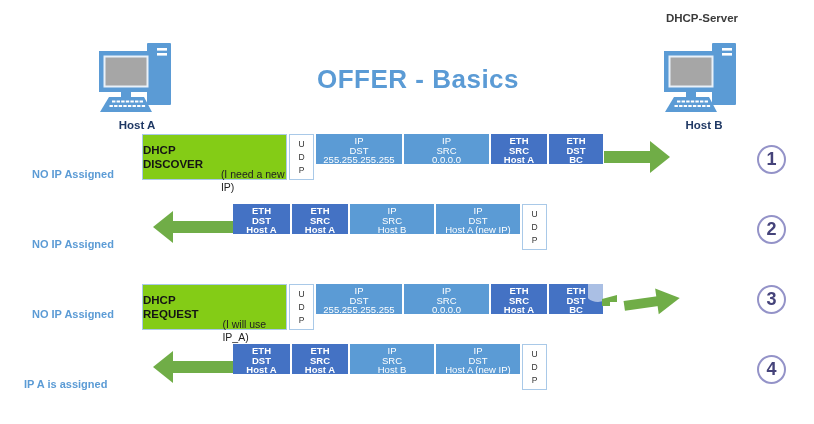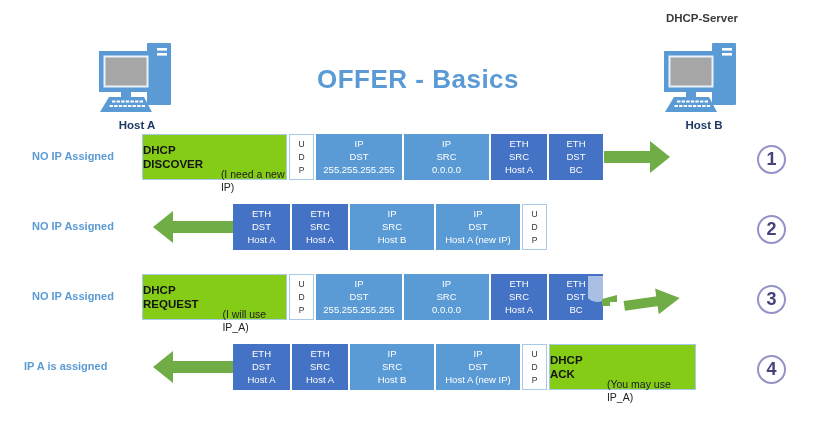--- a/index.html
+++ b/index.html
@@ -7,40 +7,40 @@
     position:relative;width:814px;height:424px;background:#fff;overflow:hidden;
     font-family:"Liberation Sans",sans-serif;
   }
   .abs{position:absolute;}
   .page-title{
     font-size:26px;font-weight:bold;color:#5B9BD5;letter-spacing:0.5px;
     width:300px;text-align:center;left:268px;top:64px;
   }
   .endpoint-label{font-size:11.5px;font-weight:600;color:#3B3B3B;width:120px;text-align:center;}
   .host-label{font-size:11.5px;font-weight:bold;color:#1F3864;width:120px;text-align:center;}
-  .status-label{font-size:11px;font-weight:bold;color:#5B9BD5;width:130px;}
+  .status-label{font-size:11px;font-weight:bold;color:#5B9BD5;width:130px;margin-top:18px;}
   .strip{position:absolute;display:flex;gap:2px;height:46px;}
   .payload{
     background:#84cc16;border:1px solid #A9C9E8;box-sizing:border-box;
     display:flex;flex-direction:row;justify-content:center;align-items:center;height:46px;
   }
   .payload .t{font-size:11.5px;font-weight:bold;color:#141414;line-height:1.25;}
   .payload .s{font-size:10.5px;color:#222;line-height:1.25;margin-top:48px;}
   .udp{
     background:#fff;border:1px solid #A9C9E8;box-sizing:border-box;width:25px;height:46px;
     display:flex;flex-direction:column;justify-content:space-evenly;align-items:center;
     font-size:8.5px;color:#333;line-height:1;
   }
   .seg{
-    height:46px;display:flex;flex-direction:column;justify-content:space-evenly;align-items:center;
+    height:30px;display:flex;flex-direction:column;justify-content:space-evenly;align-items:center;
     color:#fff;text-align:center;font-size:9.5px;line-height:1;box-sizing:border-box;padding:2px 1px;
     white-space:nowrap;overflow:hidden;
   }
   .seg.ip{background:#5B9BD5;}
-  .seg.eth{background:#4472C4;}
+  .seg.eth{background:#4472C4;font-weight:bold;}
   .numcircle{
     width:29px;height:29px;border:2px solid #9493C8;border-radius:50%;
     display:flex;align-items:center;justify-content:center;
     color:#45437A;font-size:18px;font-weight:bold;box-sizing:border-box;
   }
 </style>
 </head>
 <body>
 
 <div id="canvas">
@@ -175,21 +175,21 @@
       <span>U</span>
       <span>D</span>
       <span>P</span>
     </div>
   </div>
   <div class="abs numcircle" style="left:757px;top:215px">
     <span>2</span>
   </div>
 
   <div class="abs status-label" style="left:32px;top:290px">NO IP Assigned</div>
-  <div class="strip" style="left:142px;top:274px">
+  <div class="strip" style="left:142px;top:284px">
     <div class="payload" style="width:145px">
       <span class="t">DHCP REQUEST</span>
       <span class="s">(I will use IP_A)</span>
     </div>
     <div class="udp">
       <span>U</span>
       <span>D</span>
       <span>P</span>
     </div>
     <div class="seg ip" style="width:86px">
@@ -249,22 +249,18 @@
     <div class="seg ip" style="width:84px">
       <span>IP</span>
       <span>DST</span>
       <span>Host A (new IP)</span>
     </div>
     <div class="udp">
       <span>U</span>
       <span>D</span>
       <span>P</span>
     </div>
-    <div class="payload" style="width:147px">
-      <span class="t">DHCP ACK</span>
-      <span class="s">(You may use IP_A)</span>
-    </div>
   </div>
   <div class="abs numcircle" style="left:757px;top:355px">
     <span>4</span>
   </div>
 
 </div>
 
 </body></html>

